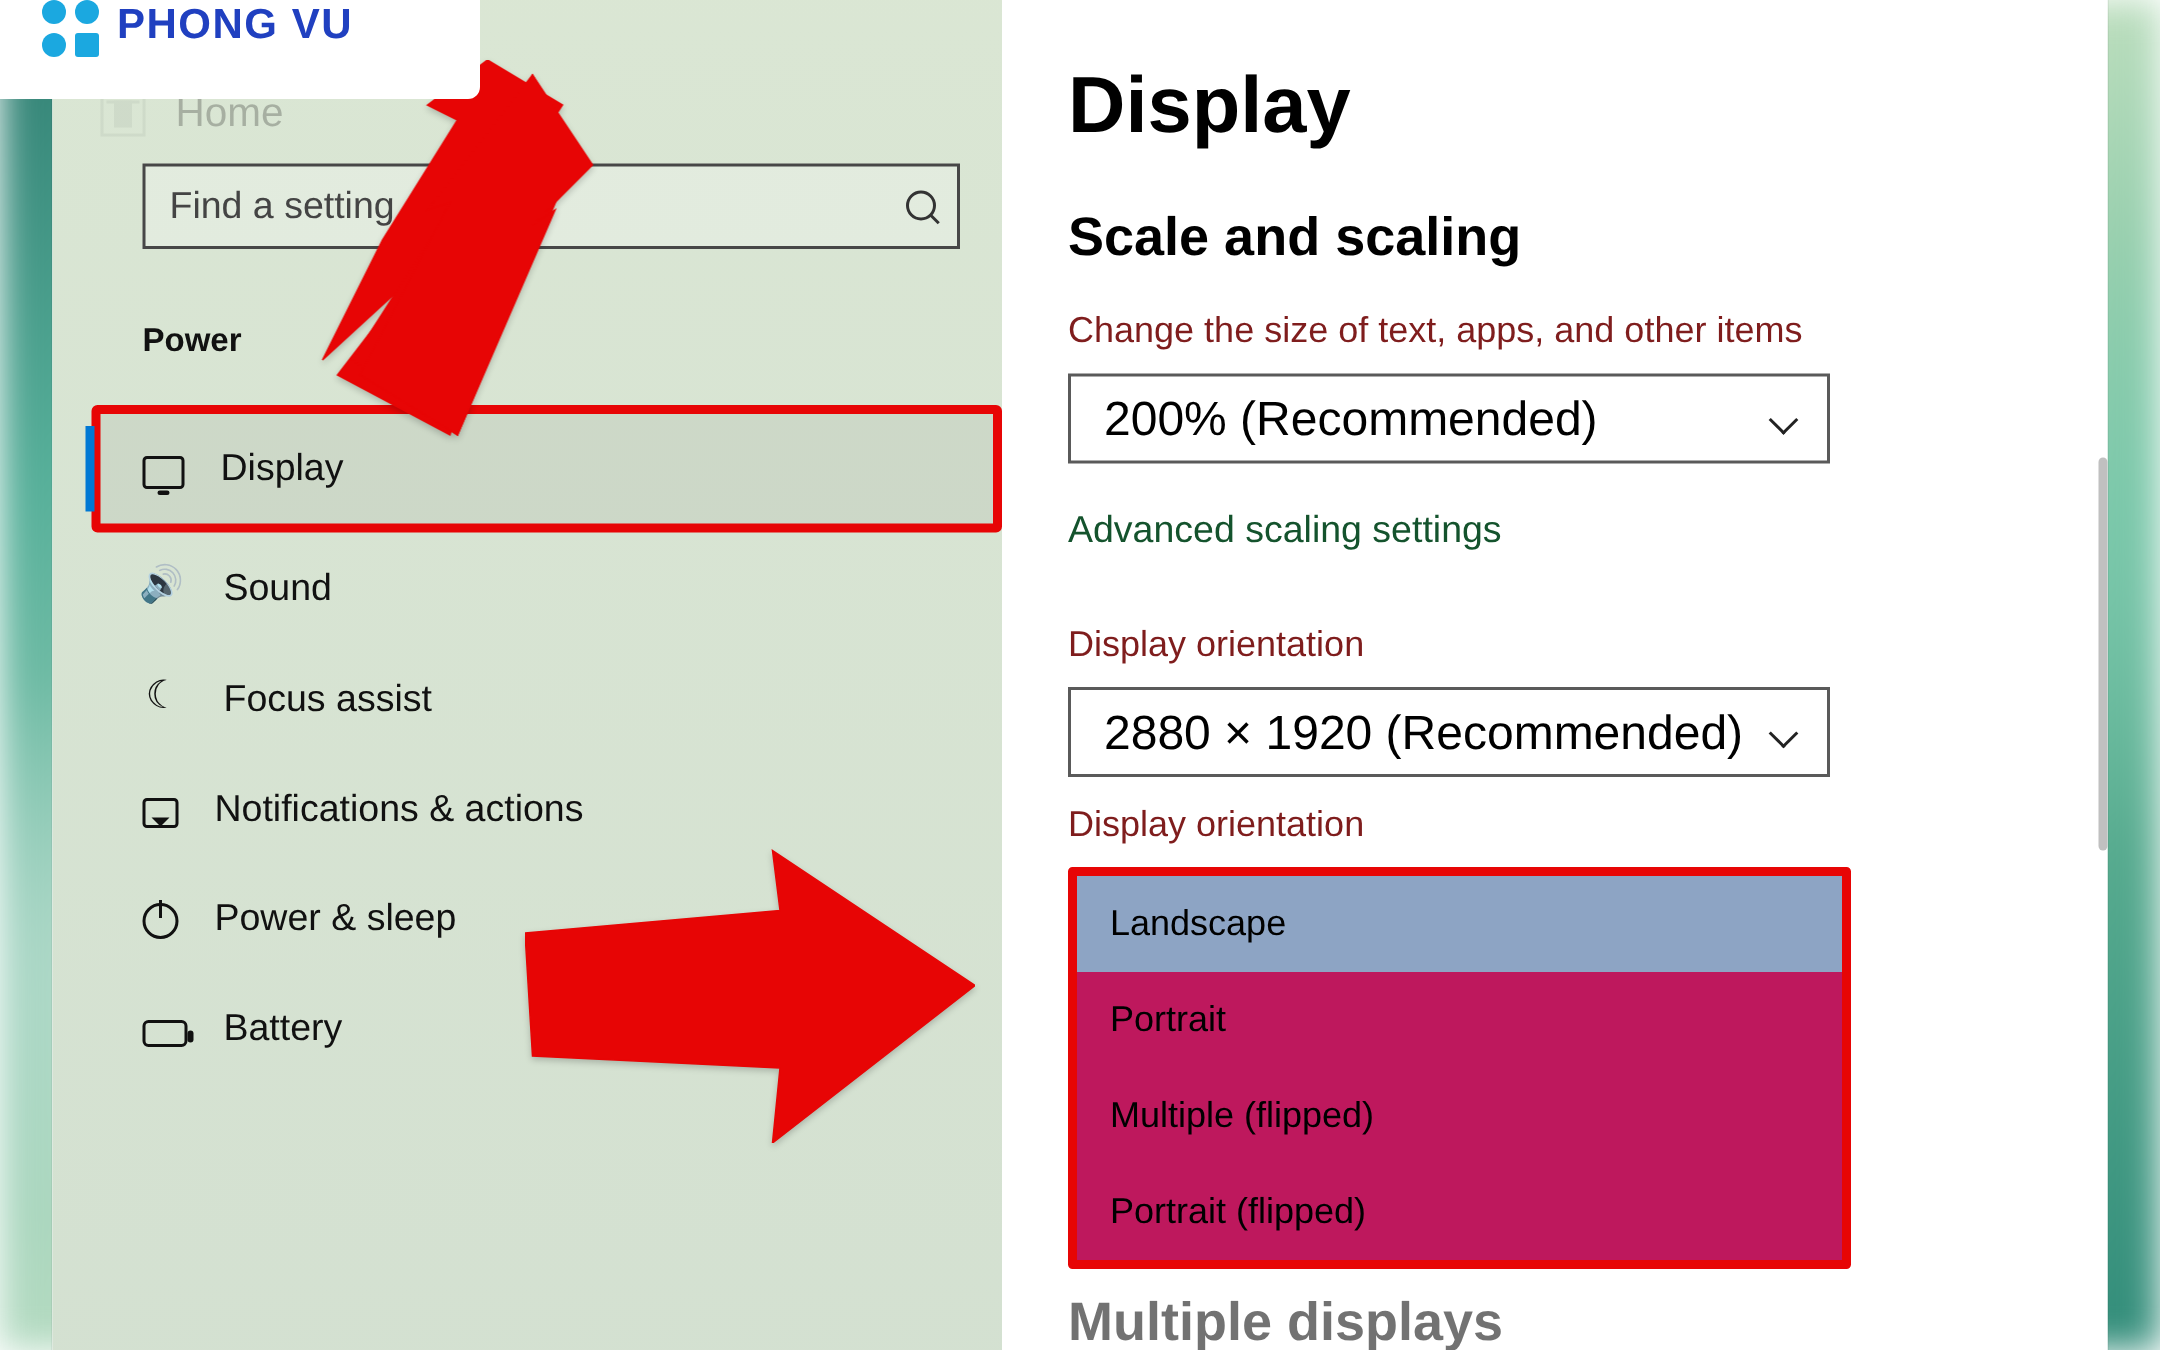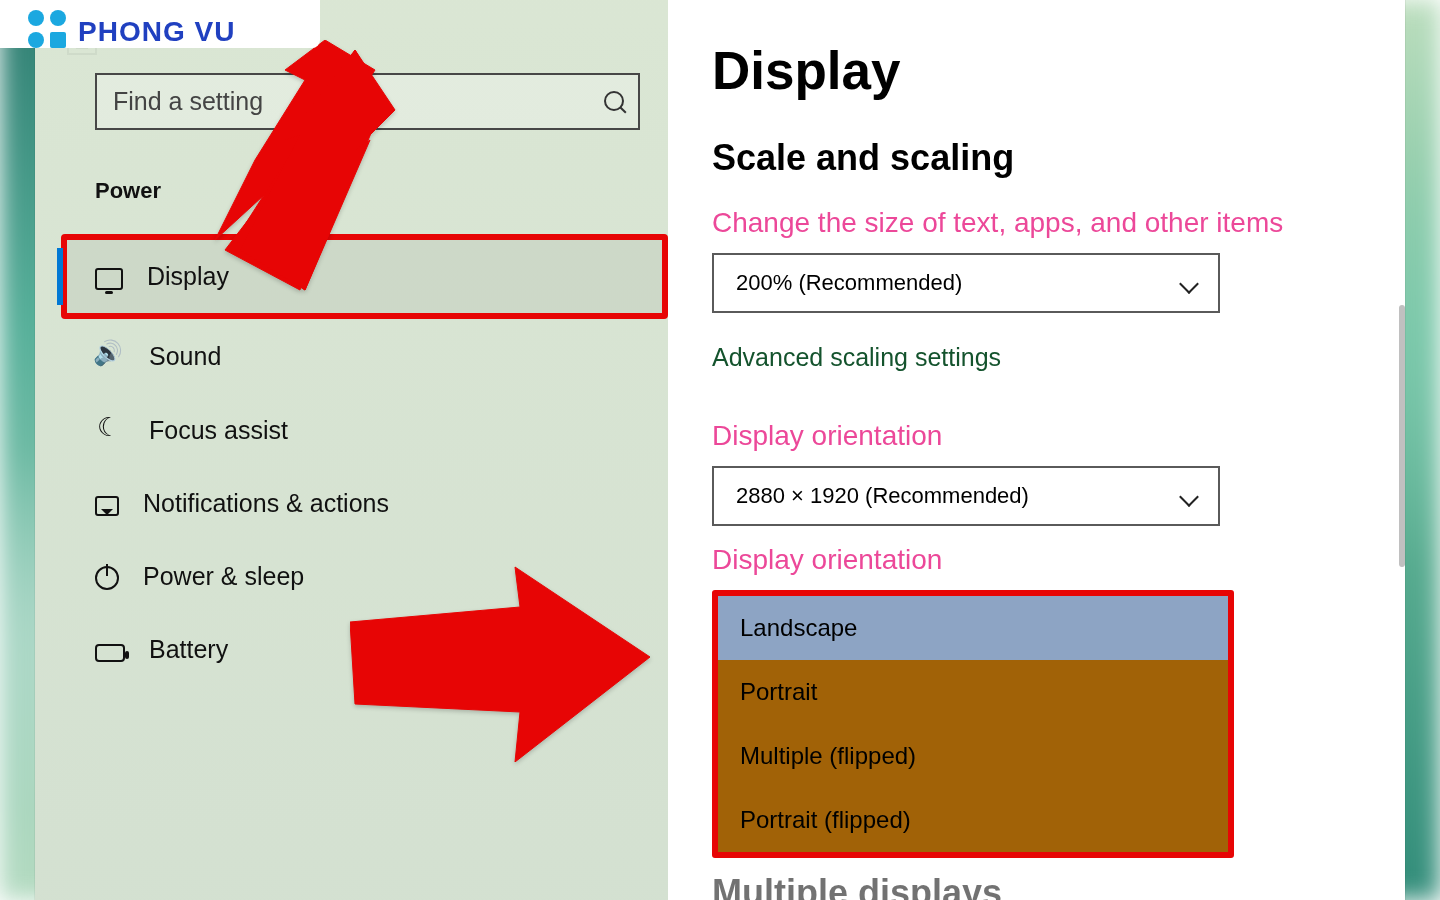--- a/index.html
+++ b/index.html
@@ -26,21 +26,21 @@
     display: flex;
     box-shadow: 0 0 0 1px rgba(0,0,0,.05);
   }
 
   
   .sidebar {
     width: 633px;
     background: rgba(210,225,205,.9);
     background: linear-gradient(180deg, rgba(215,228,208,.92), rgba(208,222,205,.92));
     backdrop-filter: blur(20px);
-    padding-top: 24px;
+    padding-top: 60px;
     position: relative;
   }
   .home-row {
     display: flex; align-items: center; gap: 20px;
     padding: 0 20px 18px 32px;
     font-size: 27px; color:#111;
   }
   .home-icon { width: 30px; height: 30px; border: 2px solid #111; background:
     linear-gradient(#111,#111) center/12px 18px no-repeat,
     linear-gradient(#111,#111) center 4px/22px 2px no-repeat; opacity:.2; }
@@ -92,44 +92,44 @@
   .ic-focus::before{content:"☾";font-size:26px;position:absolute;left:2px;top:-3px}
   .ic-power{width:24px;height:24px;border:2px solid #111;border-radius:50%;margin-top:2px}
   .ic-power::after{content:"";position:absolute;left:50%;top:-4px;width:2px;height:12px;background:#111;transform:translateX(-50%)}
   .ic-batt{width:30px;height:18px;border:2px solid #111;border-radius:4px;margin-top:6px}
   .ic-batt::after{content:"";position:absolute;right:-6px;top:5px;width:4px;height:8px;background:#111;border-radius:2px}
 
   
   .main { flex:1; padding: 40px 10px 0 44px; background:#fff; position:relative; }
   .page-title { font-size: 53px; font-weight: 600; margin-bottom: 36px; }
   .section-title { font-size: 36px; font-weight: 600; margin: 16px 0 28px; }
-  .setting-label { font-size: 28px; color:#ec4899; margin: 18px 0 14px; }
+  .setting-label { font-size: 24px; color:#7f1d1d; margin: 18px 0 14px; }
   .dropdown {
     width: 508px; height: 60px; border:2px solid #5a5a5a;
     display:flex; align-items:center; justify-content:space-between;
-    padding: 0 18px 0 22px; font-size:22px; cursor:pointer; background:#fff;
+    padding: 0 18px 0 22px; font-size:32px; cursor:pointer; background:#fff;
     margin-bottom: 10px;
   }
   .chev { width:20px; height:20px; position:relative; }
   .chev::before{content:"";position:absolute;left:2px;top:4px;width:12px;height:12px;border-right:2px solid #222;border-bottom:2px solid #222;transform:rotate(45deg);}
   .link { color:#14532d; font-size:25px; margin: 20px 0 30px; display:inline-block; cursor:pointer; }
 
   .orientation-open {
     width: 522px; border:6px solid #e70505; border-radius:3px; margin-top:6px;
-    background:#a16207;
+    background:#be185d;
   }
   .ori-item { padding: 18px 22px; font-size:24px; cursor:pointer; }
   .ori-item.sel { background:#8da4c4; }
 
   .mult { font-size:36px; font-weight:600; margin-top:14px; opacity:.55; }
 
   
   .logo {
-    position:absolute; left:0; top:0; width:320px; height:48px; background:#fff;
-    display:flex; align-items:flex-end; gap:12px; padding-left:28px;
+    position:absolute; left:0; top:0; width:320px; height:66px; background:#fff;
+    display:flex; align-items:flex-start; gap:12px; padding-left:28px;
     font-weight:700; font-size:28px; color:#2040c0; letter-spacing:1px;
     z-index:50; border-bottom-right-radius:8px;
   }
   .logo-dots{display:grid;grid-template-columns:1fr 1fr;gap:6px;}
   .logo-dots span{width:16px;height:16px;background:#1ba8e0;border-radius:50%;}
   .logo-dots span:nth-child(4){border-radius:2px;}
 
   
   .arrow {
     position:absolute; z-index:40; fill:#e70505; stroke:#e70505;

